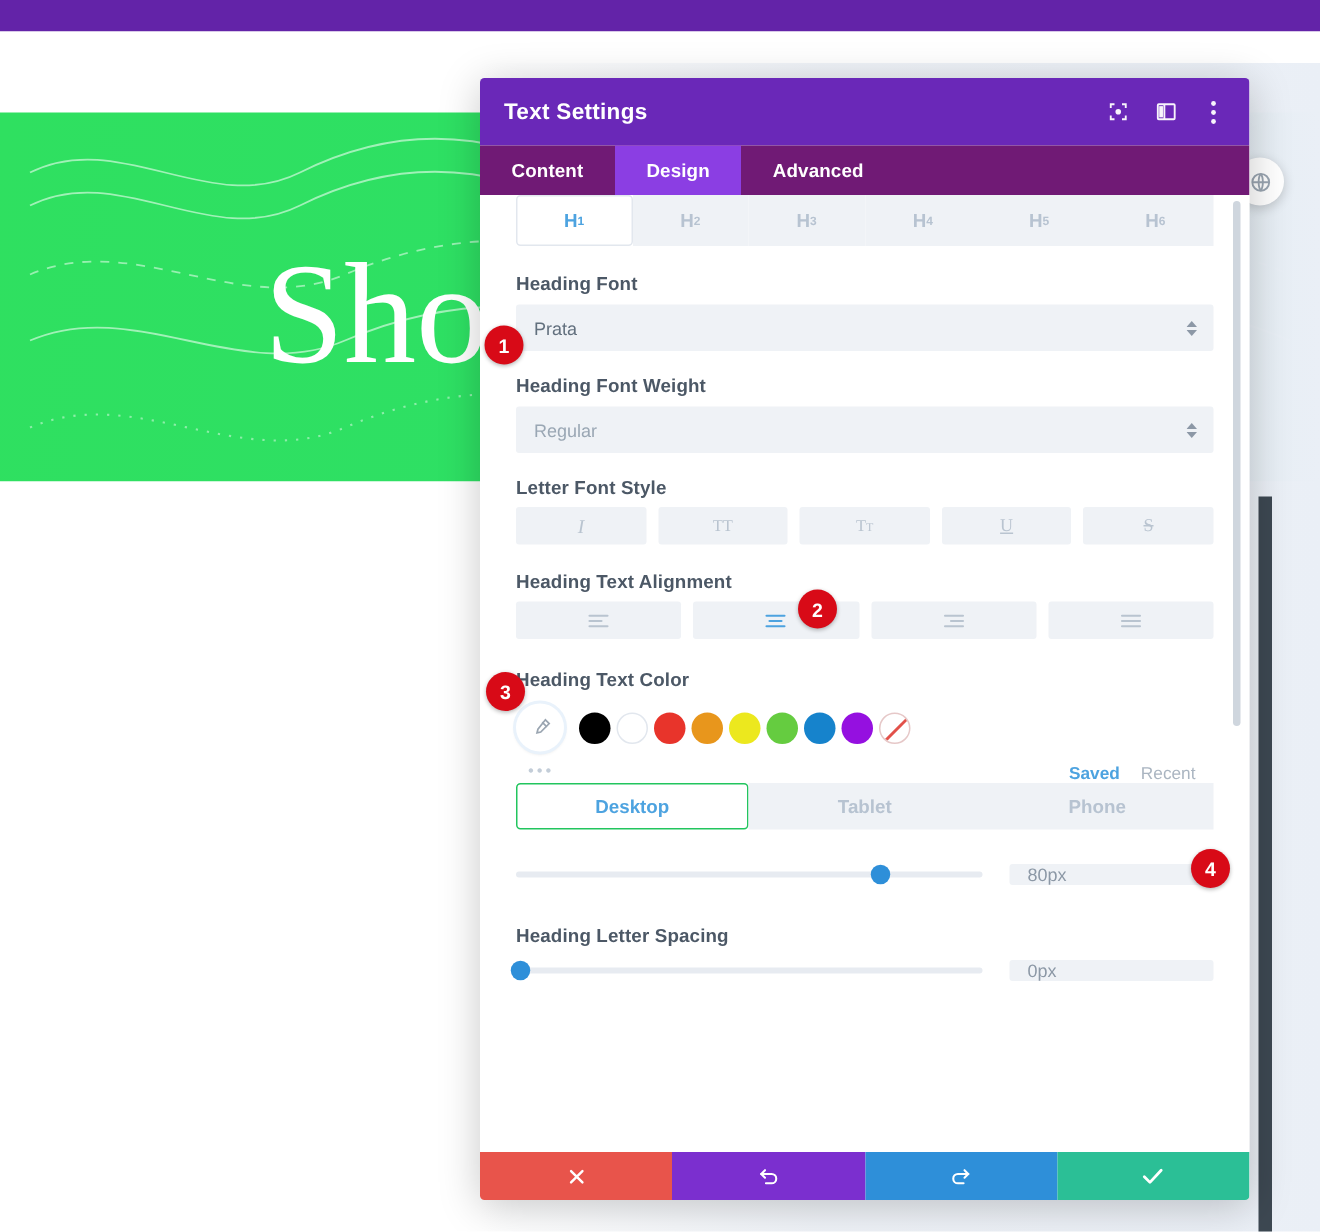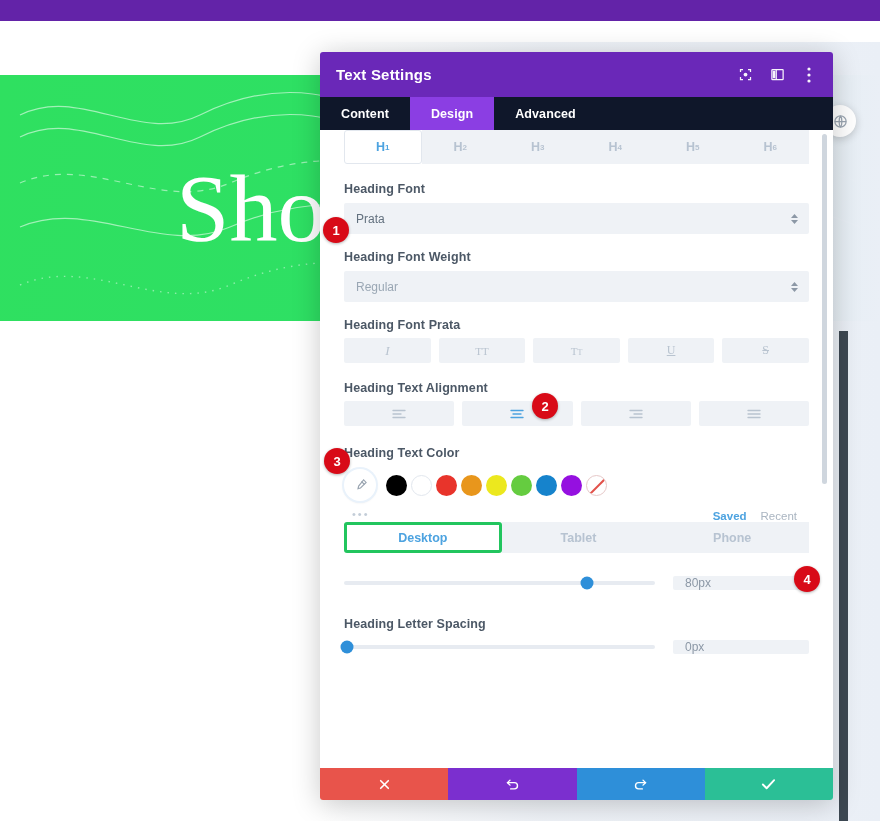--- a/index.html
+++ b/index.html
@@ -73,21 +73,21 @@
     display:flex; align-items:center; padding:0 16px;
     flex:0 0 45px;
   }
   .modal-title {
     color:#ffffff; font-size:15px; font-weight:bold; letter-spacing:.2px;
   }
   .modal-header-icons { margin-left:auto; display:flex; align-items:center; gap:16px; }
   .hdr-icon { width:16px; height:16px; display:flex; align-items:center; justify-content:center; opacity:.95; }
 
   .modal-tabs {
-    height:33px; background:#0f172a; display:flex; flex:0 0 33px;
+    height:33px; background:#701a75; display:flex; flex:0 0 33px;
   }
   .modal-tab {
     padding:0 21px; height:33px; display:flex; align-items:center;
     color:#ffffff; font-size:12.5px; font-weight:bold; letter-spacing:.1px;
   }
   .modal-tab.active { background:#8b3ee3; }
 
   .modal-body {
     flex:1 1 auto; position:relative; overflow:hidden; background:#ffffff;
   }
@@ -169,21 +169,21 @@
   .recent { color:#aab5c1; font-size:11.5px; }
 
   
   .device-row { display:flex; padding:0 24px; margin-bottom:20px; }
   .device-tab {
     flex:1; height:31px; display:flex; align-items:center; justify-content:center;
     background:#eff2f6; color:#b7c3d1; font-size:12.5px; font-weight:bold;
     border:1px solid transparent;
   }
   .device-tab.active {
-    background:#ffffff; color:#4da3e0; border:3px solid #22c55e; border-radius:3px;
+    background:#ffffff; color:#4da3e0; border:1px solid #22c55e; border-radius:3px;
   }
 
   
   .slider-row { display:flex; align-items:center; padding:0 24px; gap:18px; }
   .slider { position:relative; flex:1 1 auto; height:20px; display:flex; align-items:center; }
   .slider-track { width:100%; height:4px; background:#e7ebf1; border-radius:2px; }
   .slider-knob {
     position:absolute; width:13px; height:13px; border-radius:50%;
     background:#2e8fd9; top:50%; transform:translate(-50%,-50%);
   }
@@ -350,21 +350,21 @@
                   <path d="M3.5 0L7 4H0z"></path>
                 </svg>
               <svg width="7" height="4" viewBox="0 0 7 4" fill="#8c98a6">
                   <path d="M3.5 4L0 0h7z"></path>
                 </svg>
             </span>
           </div>
         </div>
 
         <div class="field">
-          <div class="field-label">Heading Font Prata</div>
+          <div class="field-label">Letter Font Style</div>
         </div>
         <div class="opt-row" style="margin-top:-10px;margin-bottom:18px;">
           <div class="opt-btn">
               <span class="opt-glyph" style="font-style:italic;font-size:13px;">I</span>
             </div>
           <div class="opt-btn">
               <span class="opt-glyph" style="font-size:11px;">TT</span>
             </div>
           <div class="opt-btn">
               <span class="opt-glyph" style="font-size:11px;">T<span style="font-size:8px;">T</span></span>

